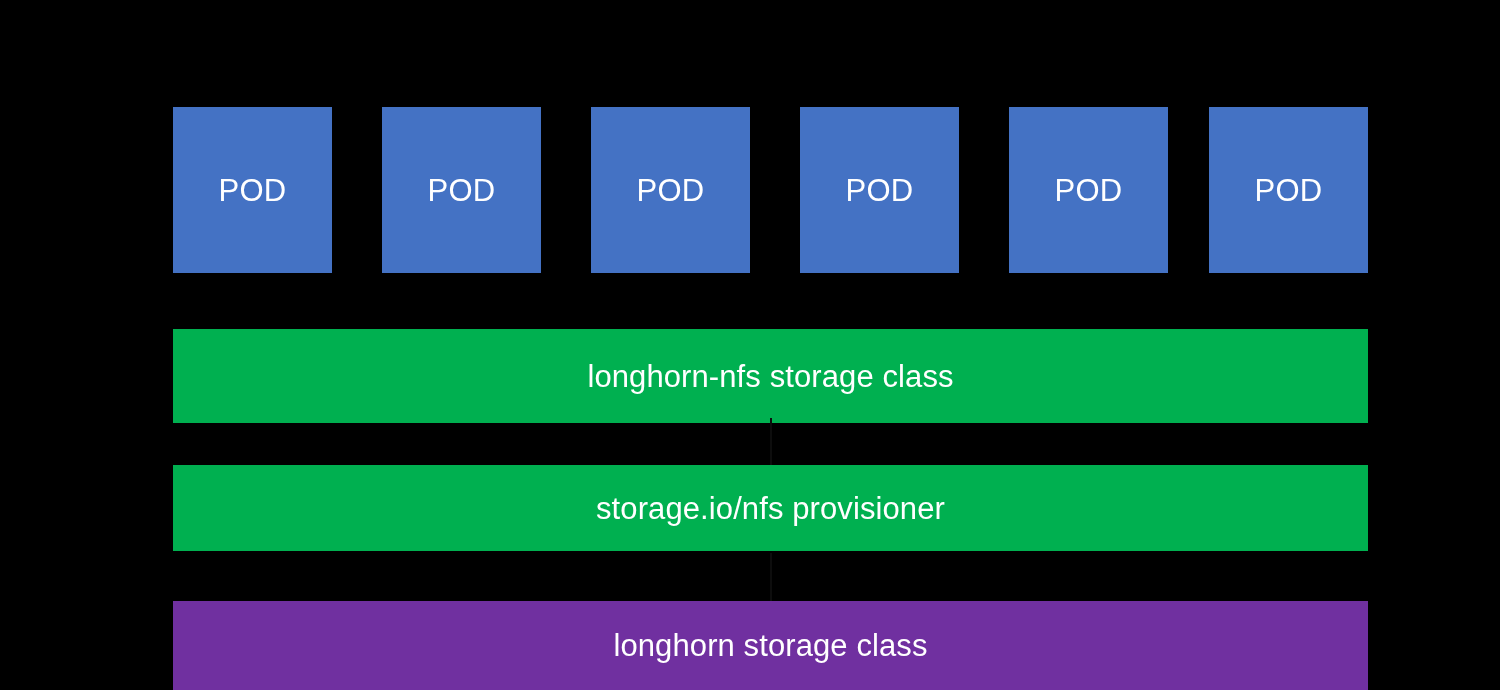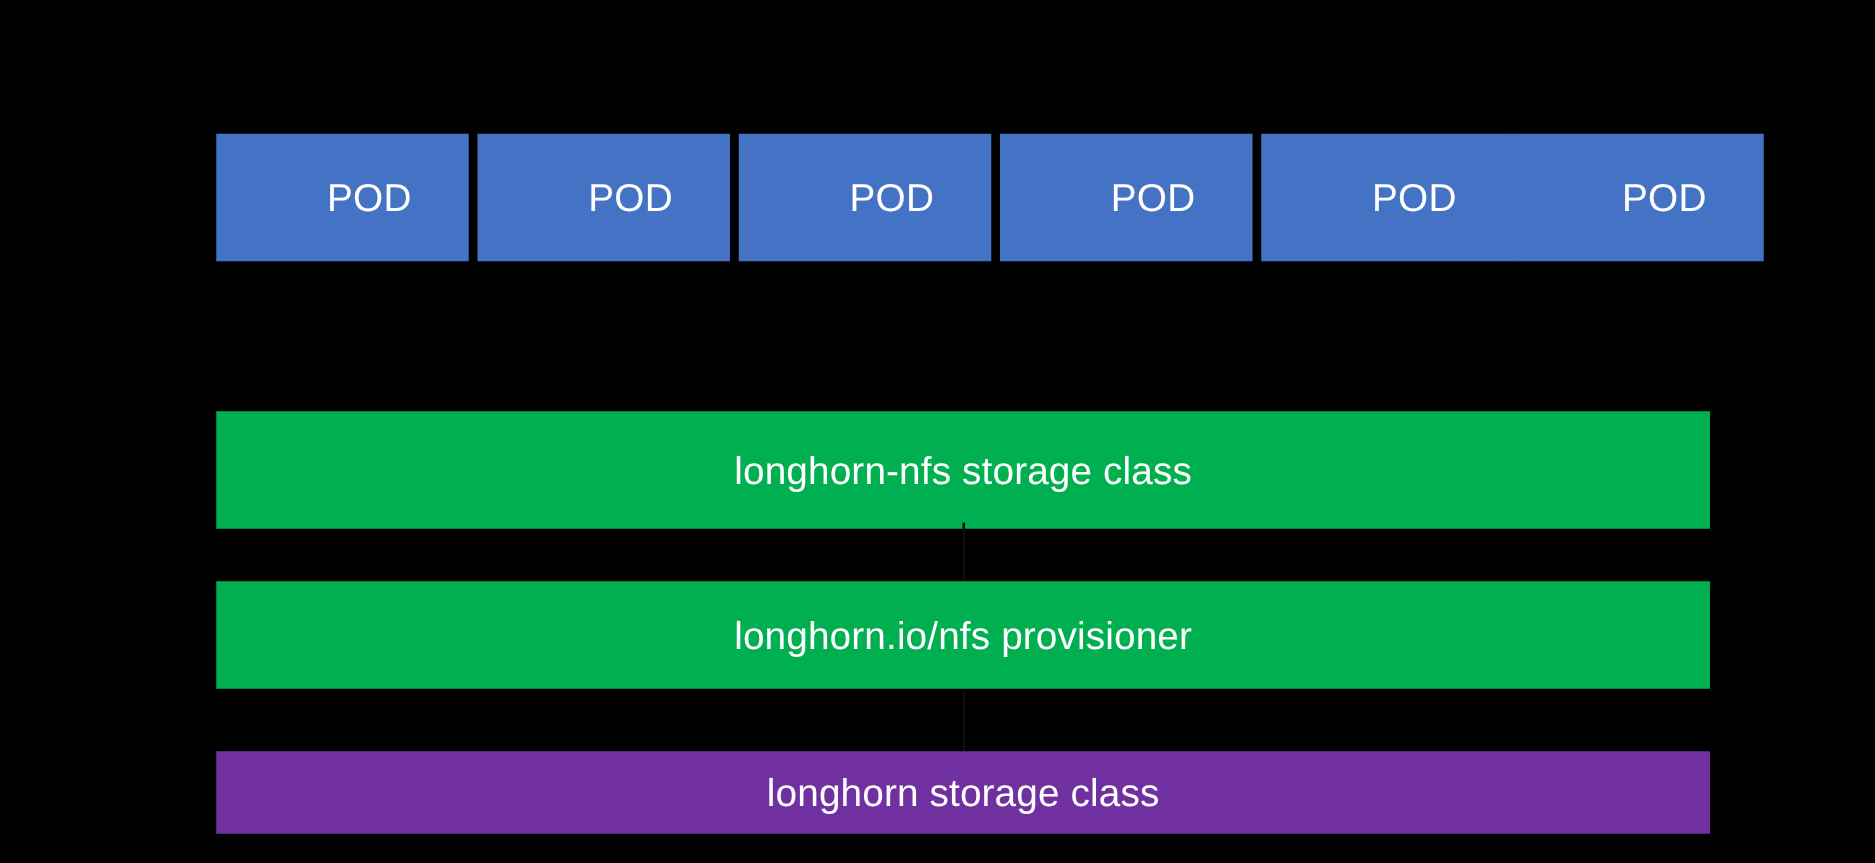--- a/index.html
+++ b/index.html
@@ -28,26 +28,25 @@
     position: absolute;
     left: 173px;
     top: 107px;
     width: 1195px;
     height: 129px;
   }
   .pod-box {
     position: absolute;
     top: 0;
     width: 159px;
-    height: 102px;
+    height: 166px;
     background: #4472C4;
     display: flex;
     align-items: center;
     justify-content: center;
-    padding-left: 43px;
   }
   .pod-box .pod-label {
     color: #FFFFFF;
     font-size: 31px;
     font-weight: 400;
     line-height: 1;
     letter-spacing: 0.2px;
   }
 
   
@@ -72,21 +71,21 @@
     height: 94px;
     background: #00B050;
   }
   #provisioner-bar {
     top: 465px;
     height: 86px;
     background: #00B050;
   }
   #storage-class-longhorn-bar {
     top: 601px;
-    height: 66px;   
+    height: 89px;   
     background: #7030A0;
   }
 
   
   .connector-tick {
     position: absolute;
     left: 770px;
     width: 2px;
     background: #0d0d0d;
   }
@@ -132,21 +131,21 @@
 
   </div>
 
   <div class="layer-bar" id="storage-class-nfs-bar">
     <span class="layer-label">longhorn-nfs storage class</span>
   </div>
 
   <div class="connector-tick" id="connector-tick-upper"></div>
 
   <div class="layer-bar" id="provisioner-bar">
-    <span class="layer-label">longhorn.io/nfs provisioner</span>
+    <span class="layer-label">storage.io/nfs provisioner</span>
   </div>
 
   <div class="connector-tick" id="connector-tick-lower"></div>
 
   <div class="layer-bar" id="storage-class-longhorn-bar">
     <span class="layer-label">longhorn storage class</span>
   </div>
 
 </div>
 

